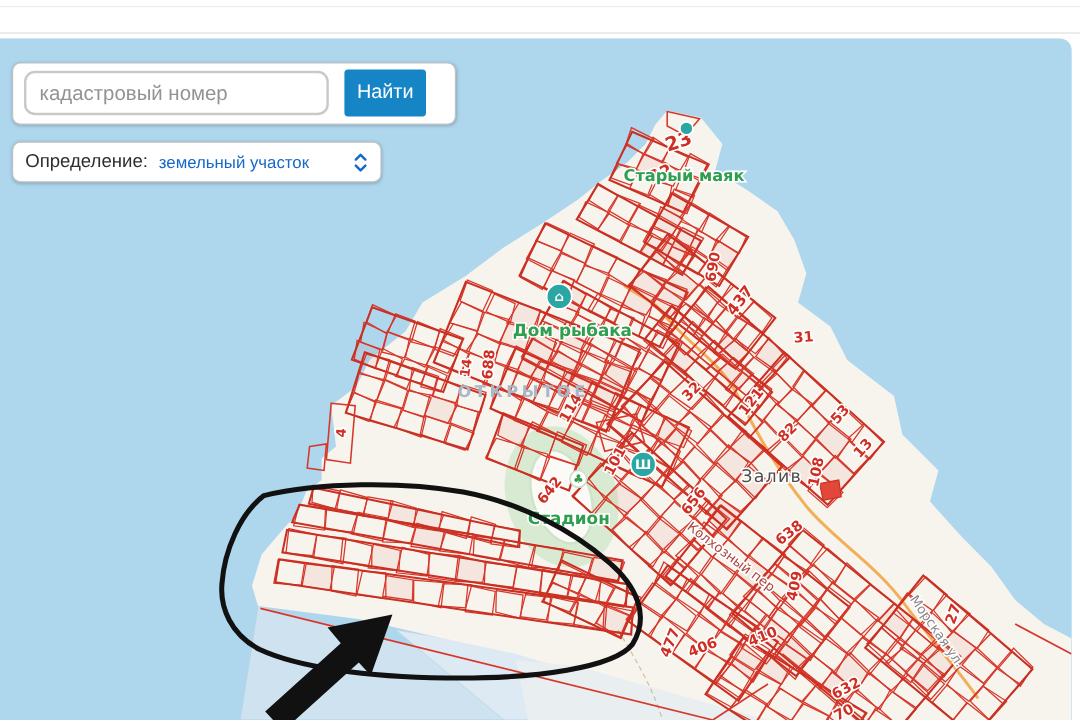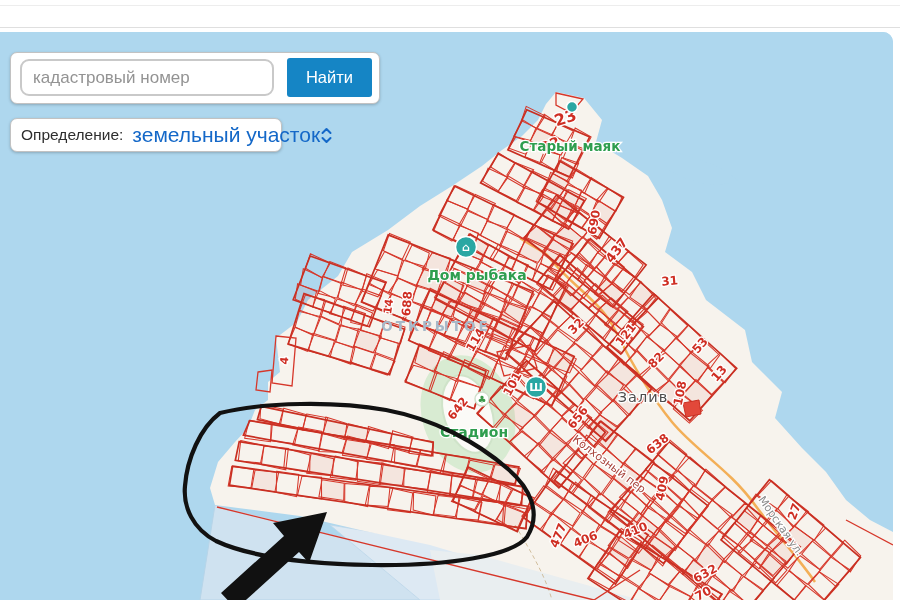--- a/index.html
+++ b/index.html
@@ -10,28 +10,28 @@
   .hairline.l2{top:27px;border-top:1px solid #dfdfdf;}
   .map-wrap{position:absolute;left:0;top:32px;width:893px;height:568px;
             border-top-right-radius:10px;overflow:hidden;background:#aed7ee;}
   .panel{position:absolute;background:#fff;border:1px solid #c2c2c2;border-radius:7px;
          box-shadow:0 1px 3px rgba(0,0,0,.22);}
   .search-panel{left:10px;top:52px;width:368px;height:50px;}
   .search-input{position:absolute;left:9px;top:6px;width:254px;height:37px;border:2px solid #c9c9c9;
                 border-radius:9px;font-family:"Liberation Sans",sans-serif;font-size:17px;color:#444;
                 padding:16px 11px;box-sizing:border-box;outline:none;background:#fff;}
   .search-input::placeholder{color:#939393;}
-  .search-btn{position:absolute;left:276px;top:5px;width:85px;height:39px;background:#1585c5;border:none;
+  .search-btn{position:absolute;left:276px;top:5px;width:68px;height:39px;background:#1585c5;border:none;
               border-radius:3px;color:#fff;font-family:"Liberation Sans",sans-serif;font-size:16.5px;
               cursor:pointer;}
-  .filter-panel{left:10px;top:118px;width:272px;height:34px;display:flex;align-items:center;
+  .filter-panel{left:10px;top:118px;width:308px;height:34px;display:flex;align-items:center;
                 padding:0 10px;box-sizing:border-box;}
   .filter-label{font-size:15.5px;color:#2e2e2e;white-space:nowrap;}
   .filter-select{display:flex;align-items:center;flex:1;margin-left:9px;cursor:pointer;}
-  .filter-value{font-size:21px;color:#1468c8;white-space:nowrap;}
+  .filter-value{font-size:14px;color:#1468c8;white-space:nowrap;}
   .chev{margin-left:auto;display:flex;align-items:center;}
   svg{display:block;}
   text{font-family:"DejaVu Sans","Liberation Sans",sans-serif;}
 </style>
 </head>
 <body>
 
 <div class="hairline l1"></div>
 <div class="hairline l2"></div>
 

